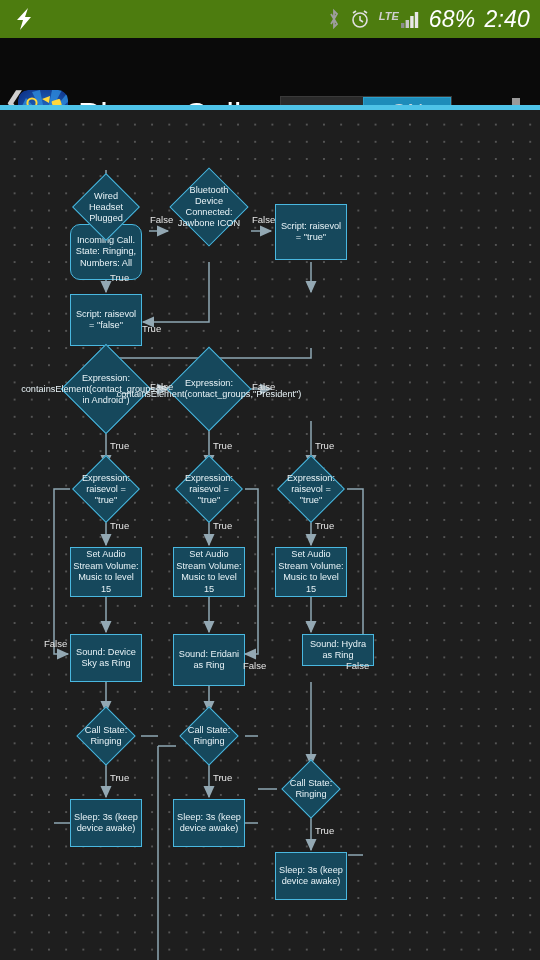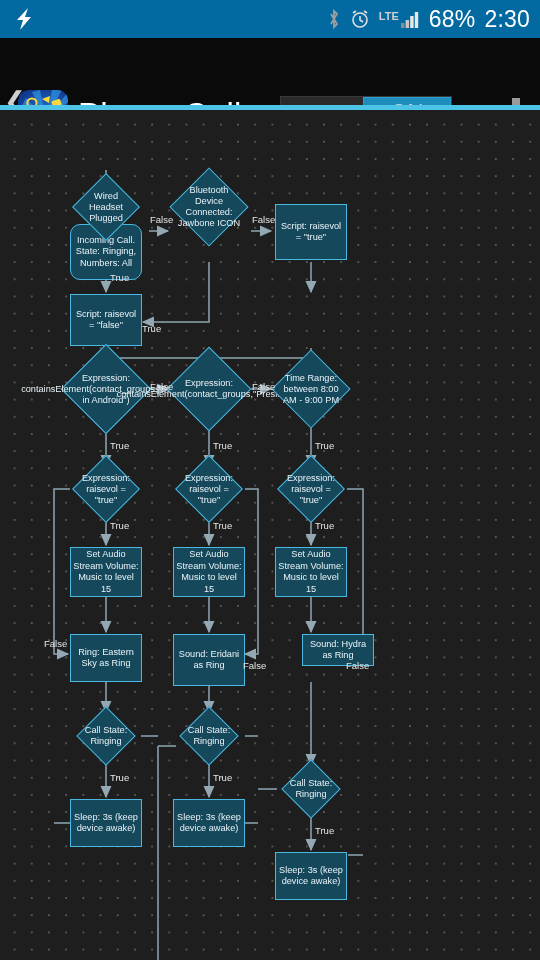--- a/index.html
+++ b/index.html
@@ -2,21 +2,21 @@
 <html><head>
 <meta charset="utf-8">
 <style>
   * { margin:0; padding:0; box-sizing:border-box; }
   html,body { width:540px; height:960px; background:#000; overflow:hidden; }
   body { font-family:"Liberation Sans", sans-serif; }
 
   
   #statusbar{
     position:absolute; left:0; top:0; width:540px; height:38px;
-    background:#0369a1; color:#fff;
+    background:#4d7c0f; color:#fff;font-style:italic;
   }
   #sb-left{ position:absolute; left:14px; top:0; height:38px; display:flex; align-items:center; }
   #sb-right{ position:absolute; right:10px; top:0; height:38px; display:flex; align-items:center; gap:9px; }
   .sb-txt{ font-size:23px; color:#fff; letter-spacing:.2px; }
   .sb-ico{ display:block; }
 
   
   #actionbar{
     position:absolute; left:0; top:38px; width:540px; height:70px;
     background:#0a0a0a;
@@ -105,21 +105,21 @@
     <div style="display:flex;align-items:flex-end;gap:1px;">
       <span style="font-size:11px;color:#cfcfcf;font-weight:bold;line-height:11px;position:relative;top:-7px;">LTE</span>
       <svg class="sb-ico" width="20" height="20" viewBox="0 0 20 20">
         <rect x="1" y="14" width="3.4" height="5" fill="#8d8d8d"></rect>
         <rect x="5.6" y="11" width="3.4" height="8" fill="#c9c9c9"></rect>
         <rect x="10.2" y="7" width="3.4" height="12" fill="#e8e8e8"></rect>
         <rect x="14.8" y="3" width="3.4" height="16" fill="#e8e8e8"></rect>
       </svg>
     </div>
     <span class="sb-txt">68%</span>
-    <span class="sb-txt">2:30</span>
+    <span class="sb-txt">2:40</span>
   </div>
 </div>
 
 <div id="actionbar">
   <div id="back-chevron">❮</div>
 
   <div id="app-icon">
     <svg width="50" height="50" viewBox="0 0 50 50">
       <defs>
         <radialGradient id="burst" cx="55%" cy="58%" r="75%">
@@ -285,24 +285,20 @@
   <div class="dia" style="left:74px; top:247px; width:64px; height:64px;">
     <div class="shape"></div>
     <div class="txt">Expression: containsElement(contact_groups,"Starred in Android")</div>
   </div>
 
   <div class="dia" style="left:179px; top:249px; width:60px; height:60px;">
     <div class="shape"></div>
     <div class="txt">Expression: containsElement(contact_groups,"President")</div>
   </div>
 
-  <div class="dia" style="left:283px; top:251px; width:56px; height:56px;">
-    <div class="shape"></div>
-    <div class="txt">Time Range: between 8:00 AM - 9:00 PM</div>
-  </div>
 
   <div class="dia" style="left:82px; top:355px; width:48px; height:48px;">
     <div class="shape"></div>
     <div class="txt">Expression: raisevol = "true"</div>
   </div>
 
   <div class="dia" style="left:185px; top:355px; width:48px; height:48px;">
     <div class="shape"></div>
     <div class="txt">Expression: raisevol = "true"</div>
   </div>
@@ -316,21 +312,21 @@
     <span>Set Audio Stream Volume: Music to level 15</span>
   </div>
   <div class="node" style="left:173px; top:437px; width:72px; height:50px;">
     <span>Set Audio Stream Volume: Music to level 15</span>
   </div>
   <div class="node" style="left:275px; top:437px; width:72px; height:50px;">
     <span>Set Audio Stream Volume: Music to level 15</span>
   </div>
 
   <div class="node" style="left:70px; top:524px; width:72px; height:48px;">
-    <span>Ring: Eastern Sky as Ring</span>
+    <span>Sound: Device Sky as Ring</span>
   </div>
   <div class="node" style="left:173px; top:524px; width:72px; height:52px;">
     <span>Sound: Eridani as Ring</span>
   </div>
   <div class="node" style="left:259px; top:524px; width:72px; height:32px;margin-left:43px;">
     <span>Sound: Hydra as Ring</span>
   </div>
 
   <div class="dia" style="left:85px; top:605px; width:42px; height:42px;">
     <div class="shape"></div>

